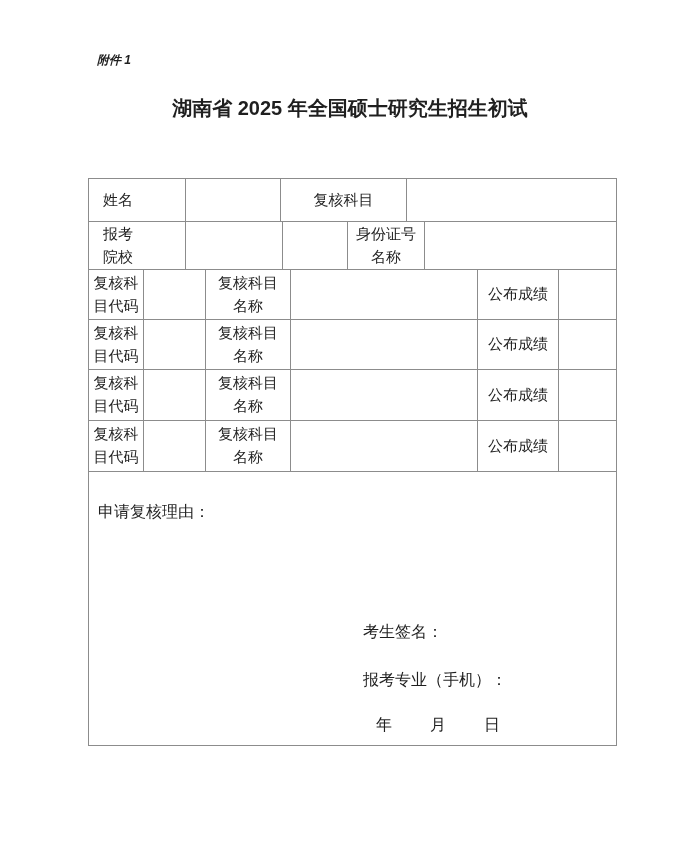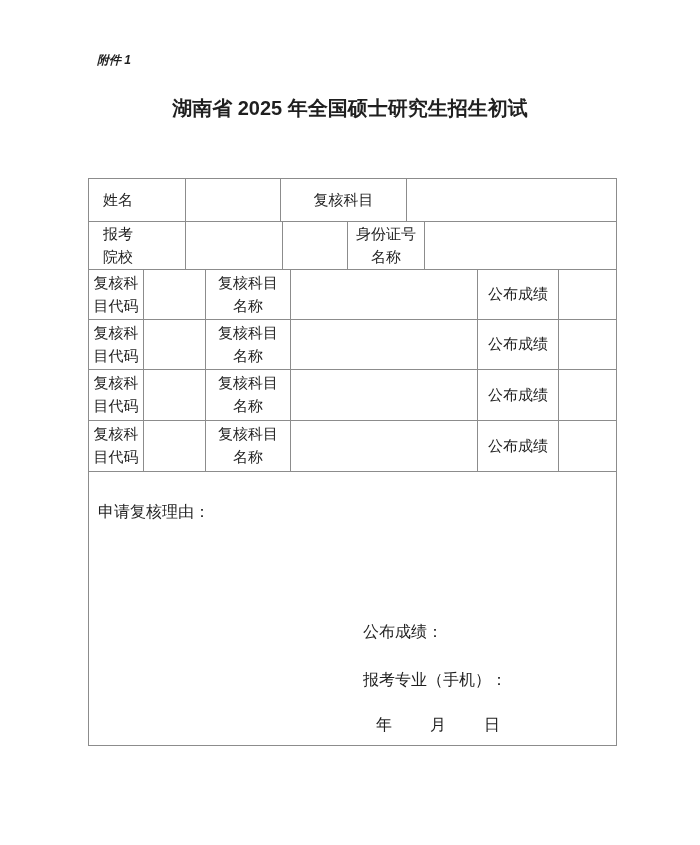--- a/index.html
+++ b/index.html
@@ -113,21 +113,21 @@
       <div class="c" style="flex:0 0 85px">复核科目
 名称</div>
       <div class="c" style="flex:0 0 187px"></div>
       <div class="c" style="flex:0 0 81px">公布成绩</div>
       <div class="c" style="flex:1 1 auto"></div>
     </div>
 
     <div class="row" style="height:273px">
       <div class="c bigcell" style="flex:1 1 auto">
         <span>申请复核理由：</span>
-        <span class="sig">公布成绩：</span>
+        <span class="sig">考生签名：</span>
         <span class="phone">报考专业（手机）：</span>
         <span class="dateline">
           <span>年</span>
           <span>月</span>
           <span>日</span>
         </span>
       </div>
     </div>
 
   </div>

